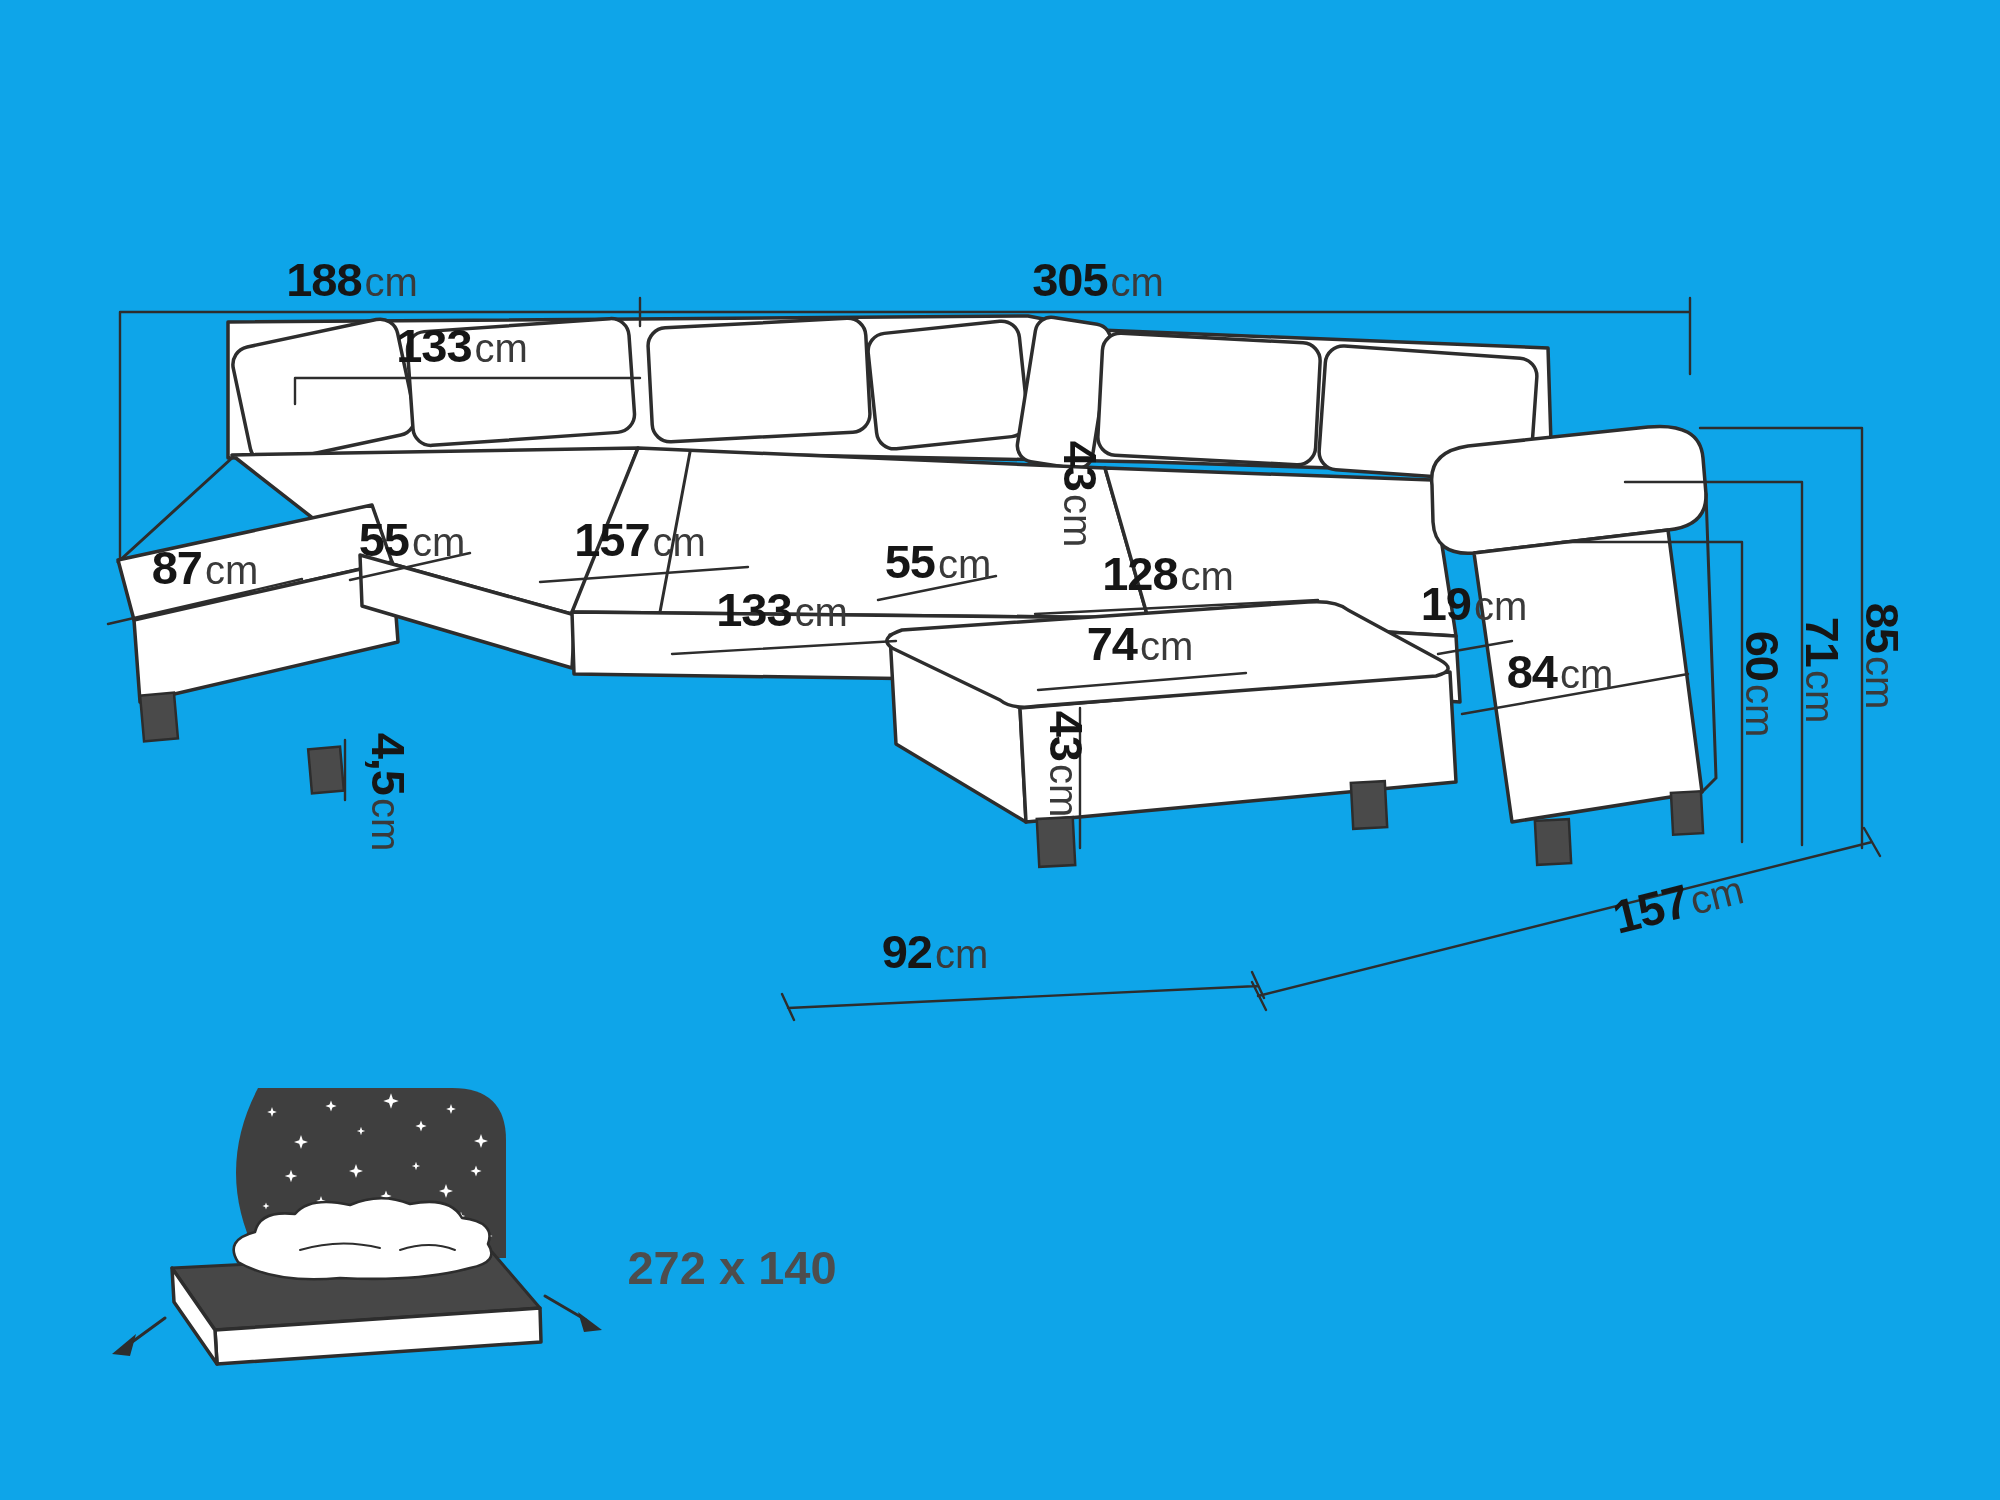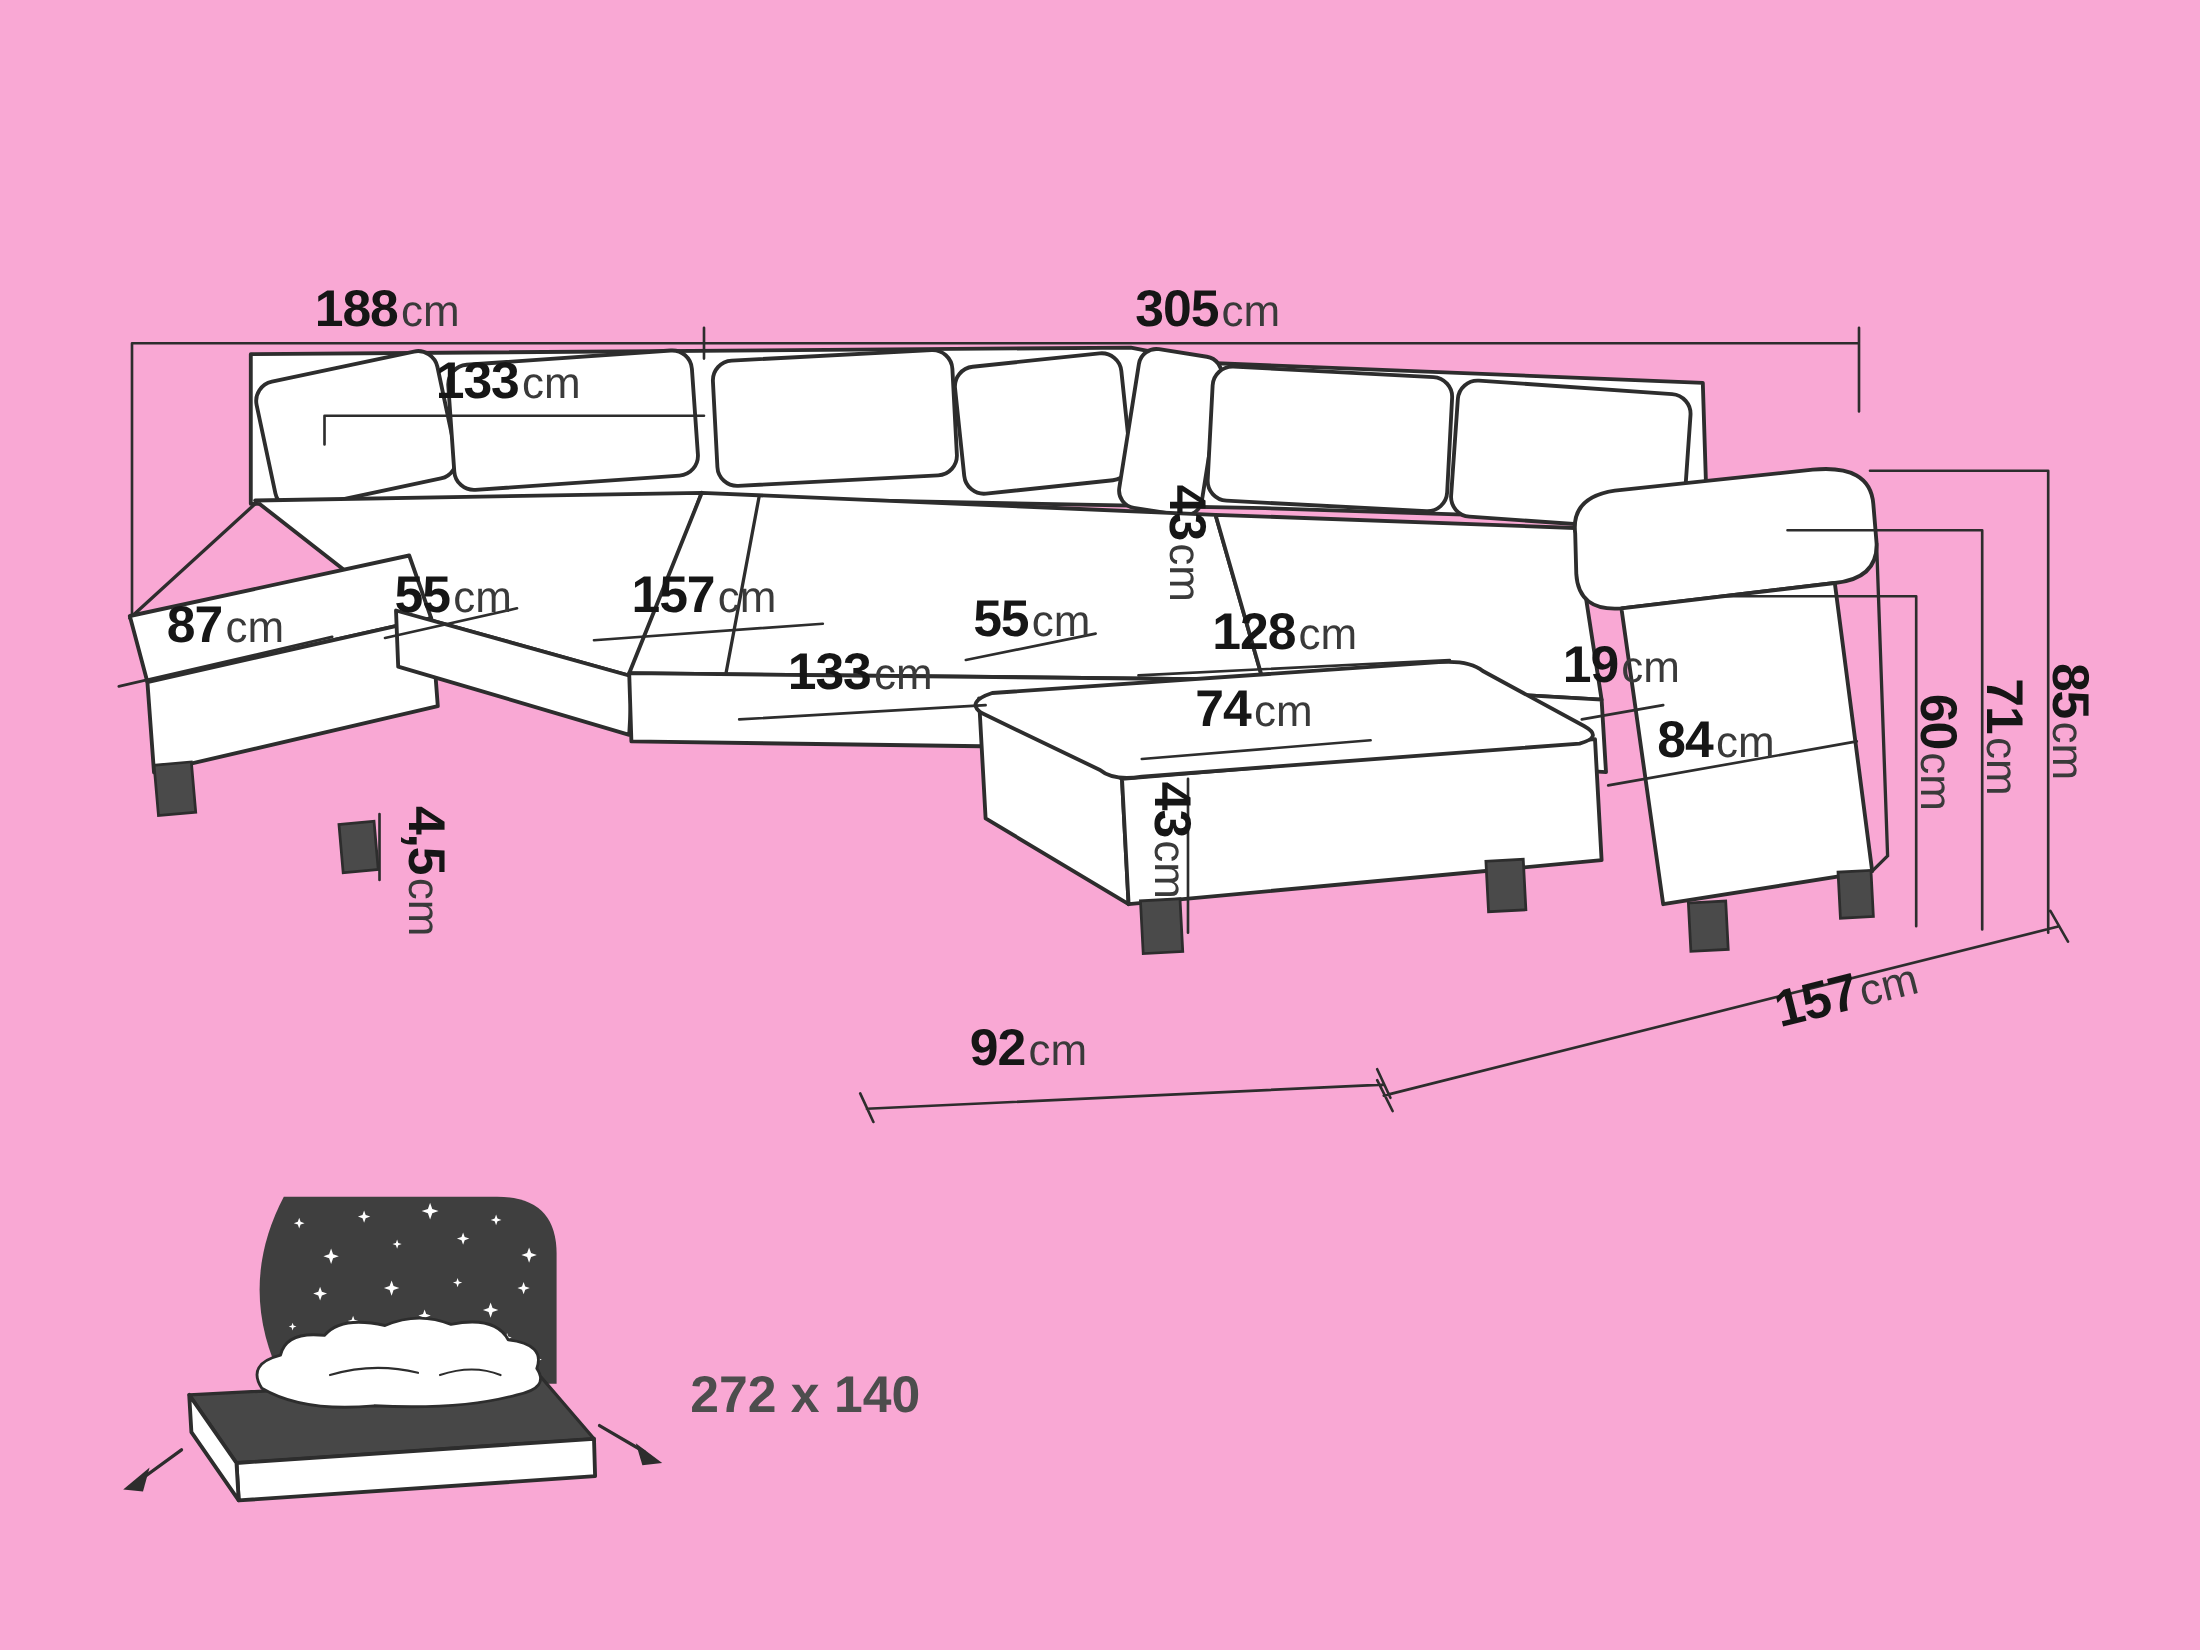--- a/index.html
+++ b/index.html
@@ -1,16 +1,16 @@
 <!DOCTYPE html>
 <html><head>
 <meta charset="utf-8">
 <style>
   html,body{margin:0;padding:0;background:#ffffff;}
-  .stage{position:relative;width:2000px;height:1500px;background:#f9a8d4;overflow:hidden;
+  .stage{position:relative;width:2000px;height:1500px;background:#0ea5e9;overflow:hidden;
          font-family:"Liberation Sans",sans-serif;}
   svg{display:block;}
   .outline{fill:#ffffff;stroke:#2d2d2d;stroke-width:3.5;stroke-linejoin:round;stroke-linecap:round;}
   .darkface{fill:#474747;stroke:#2d2d2d;stroke-width:3;stroke-linejoin:round;}
   .leg{fill:#4a4a4a;stroke:#2d2d2d;stroke-width:2.5;}
   .dim{fill:none;stroke:#2d2d2d;stroke-width:2.4;stroke-linecap:round;}
   .seam{fill:none;stroke:#2d2d2d;stroke-width:3;stroke-linecap:round;}
   .dim-label{font-family:"Liberation Sans",sans-serif;}
   .num{font-weight:700;font-size:47px;fill:#161616;letter-spacing:-1px;}
   .unit{font-weight:400;font-size:40px;fill:#3a3a3a;}

